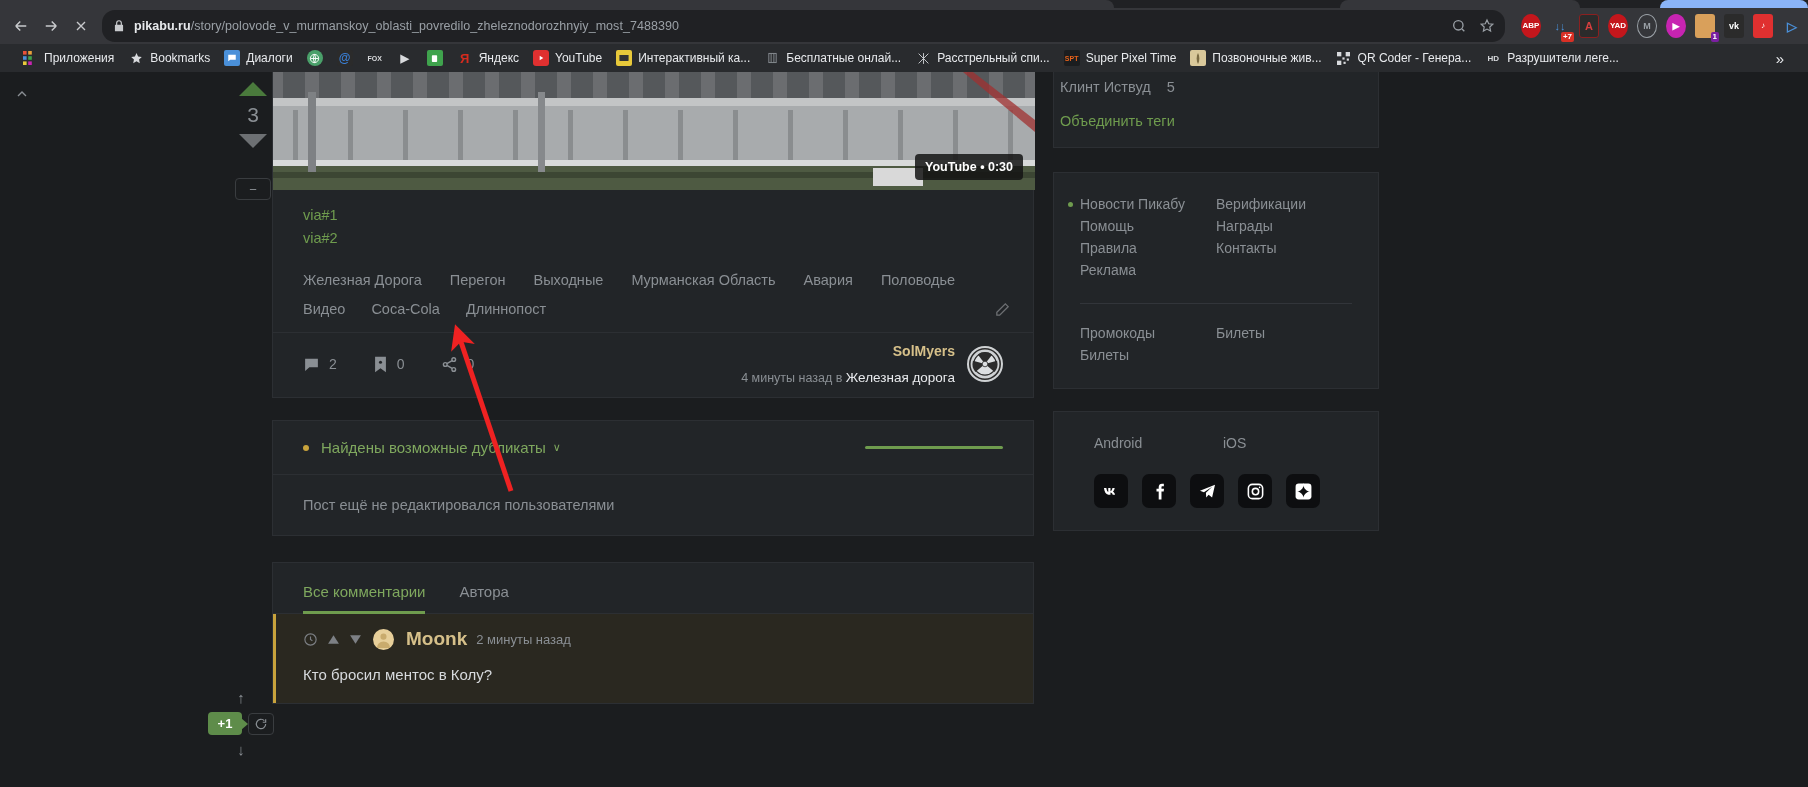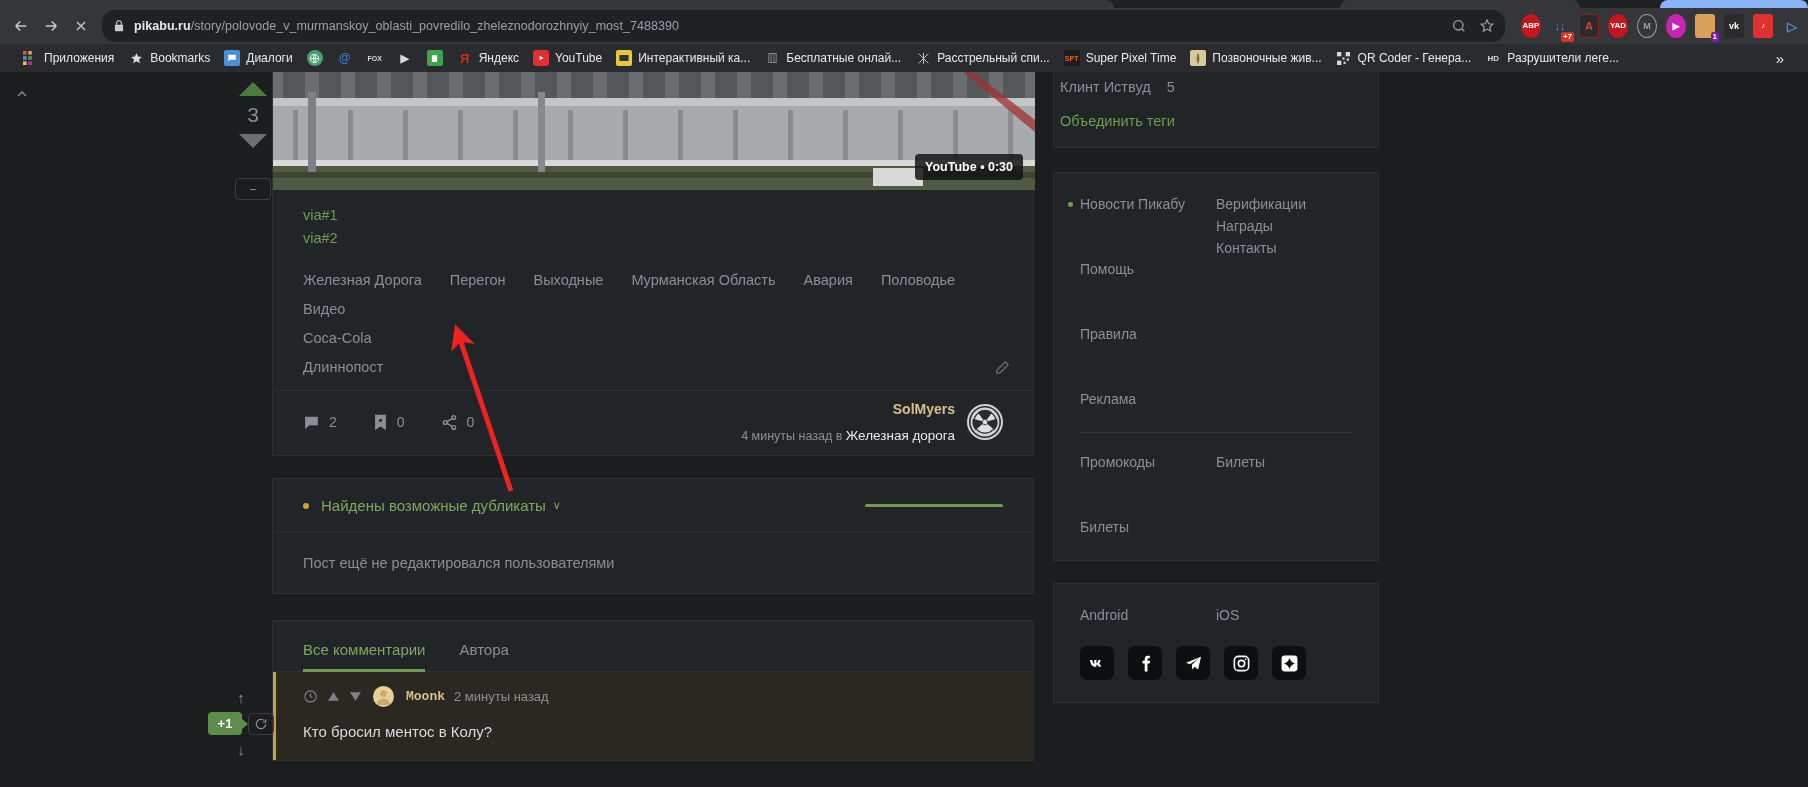--- a/index.html
+++ b/index.html
@@ -146,21 +146,21 @@
   .ctab.active::after {
     content:""; position:absolute; left:0; right:0; bottom:-1px; height:3px; background:#6f9c4e;
   }
   .comment {
     border-left: 3px solid #c8a33c; background:#2a2820; padding: 14px 30px 20px 27px;
   }
   .cmt-head { display:flex; align-items:center; gap: 9px; }
   .cmt-ic { color:#7d8085; display:flex; align-items:center; }
   .cmt-av { width: 21px; height:21px; border-radius:50%; background:#e7cf9a;
             display:flex;align-items:center;justify-content:center; margin-left: 2px;}
-  .cmt-user { color:#d6c08a; font-size: 13px; font-weight:700; margin-left: 3px; font-family: Liberation Mono, monospace; }
+  .cmt-user { color:#d6c08a; font-size: 19px; font-weight:700; margin-left: 3px; }
   .cmt-time { color:#8a8f94; font-size: 13px; }
   .cmt-text { color:#d7dadd; font-size: 15px; margin-top: 16px; }
 
   
   .vote-widget {
     position:absolute; left: 186px; top: 617px; width: 110px;
     display:flex; flex-direction:column; align-items:center;
   }
   .vote-arrow { color:#8a8f94; font-size: 15px; line-height: 17px; }
   .vote-row { display:flex; align-items:center; gap: 6px; margin: 6px 0; }
@@ -182,29 +182,29 @@
   .sidebar { position:absolute; left: 1053px; top: 0; width: 326px; }
   .sb-card { background:#222528; border:1px solid #2c2f33; }
   .sb-tags { padding: 14px 26px 18px 26px; }
   .sb-tag-row { color:#8a8f94; font-size: 14.5px; }
   .sb-tag-row .cnt { color:#8a8f94; margin-left: 12px; }
   .sb-merge { color:#6f9c4e; font-size: 14.5px; margin-top: 18px; }
 
   .sb-links { margin-top: 24px; padding: 20px 26px 22px 26px; }
   .links-grid { display:flex; }
   .links-col { display:flex; flex-direction:column; }
-  .links-col.first { width: 136px; gap: 43px; }
+  .links-col.first { width: 136px; }
   .lnk { color:#8a8f94; font-size: 14px; line-height: 22px; position: relative; }
   .lnk.dotted::before {
     content:""; position:absolute; left:-12px; top: 9px; width:5px; height:5px;
     border-radius:50%; background:#6f9c4e;
   }
   .sb-divider { height:1px; background:#32353a; margin: 22px 0 18px 0; }
 
-  .sb-apps { margin-top: 22px; padding: 20px 26px 22px 26px; }
+  .sb-apps { margin-top: 22px; padding: 20px 26px 22px 40px; }
   .apps-row { display:flex; }
   .apps-row .lnk { width: 136px; }
   .socials { display:flex; gap: 14px; margin-top: 20px; }
   .soc { width: 34px; height:34px; border-radius:7px; background:#0d0e10;
          display:flex; align-items:center; justify-content:center; }
 
   
   .annotation { position:absolute; left:0; top:0; width:1808px; height:715px; pointer-events:none; }
 </style>
 </head>
@@ -498,21 +498,21 @@
 
             <div class="tags">
               <div class="tag-row">
                 <span class="tag">Железная Дорога</span>
                 <span class="tag">Перегон</span>
                 <span class="tag">Выходные</span>
                 <span class="tag">Мурманская Область</span>
                 <span class="tag">Авария</span>
                 <span class="tag">Половодье</span>
               </div>
-              <div class="tag-row" style="gap:0 26px;flex-direction:column;">
+              <div class="tag-row" style="gap:0 26px;">
                 <span class="tag">Видео</span>
                 <span class="tag">Coca-Cola</span>
                 <span class="tag">Длиннопост</span>
               </div>
               <span class="edit-pencil">
                 <svg width="17" height="17" viewBox="0 0 24 24" fill="none" stroke="currentColor" stroke-width="1.8">
                   <path d="M4 20h4L20 8l-4-4L4 16v4z"></path>
                   </svg>
               </span>
             </div>

